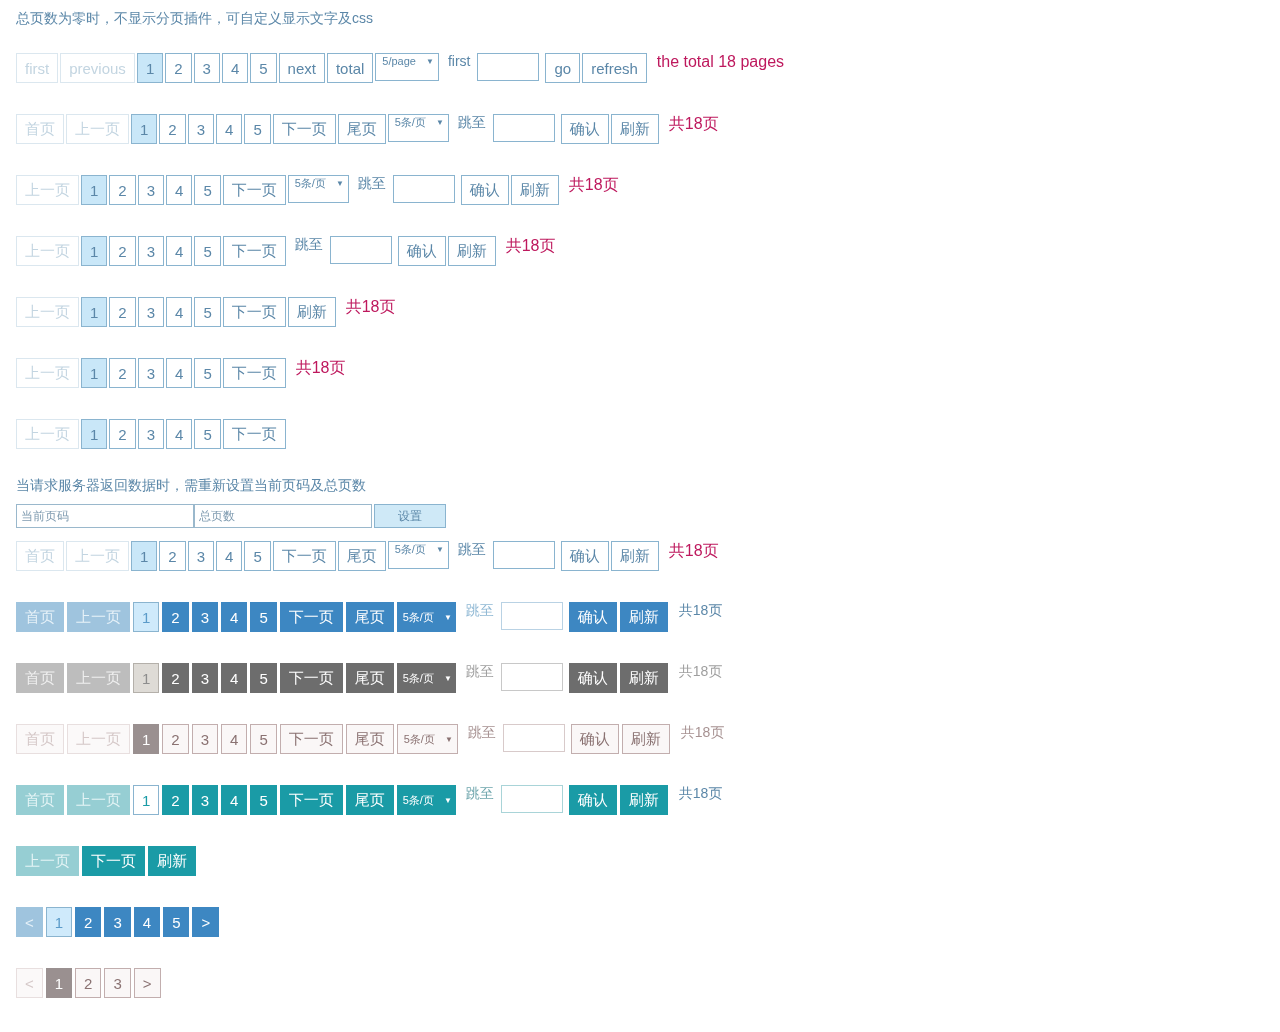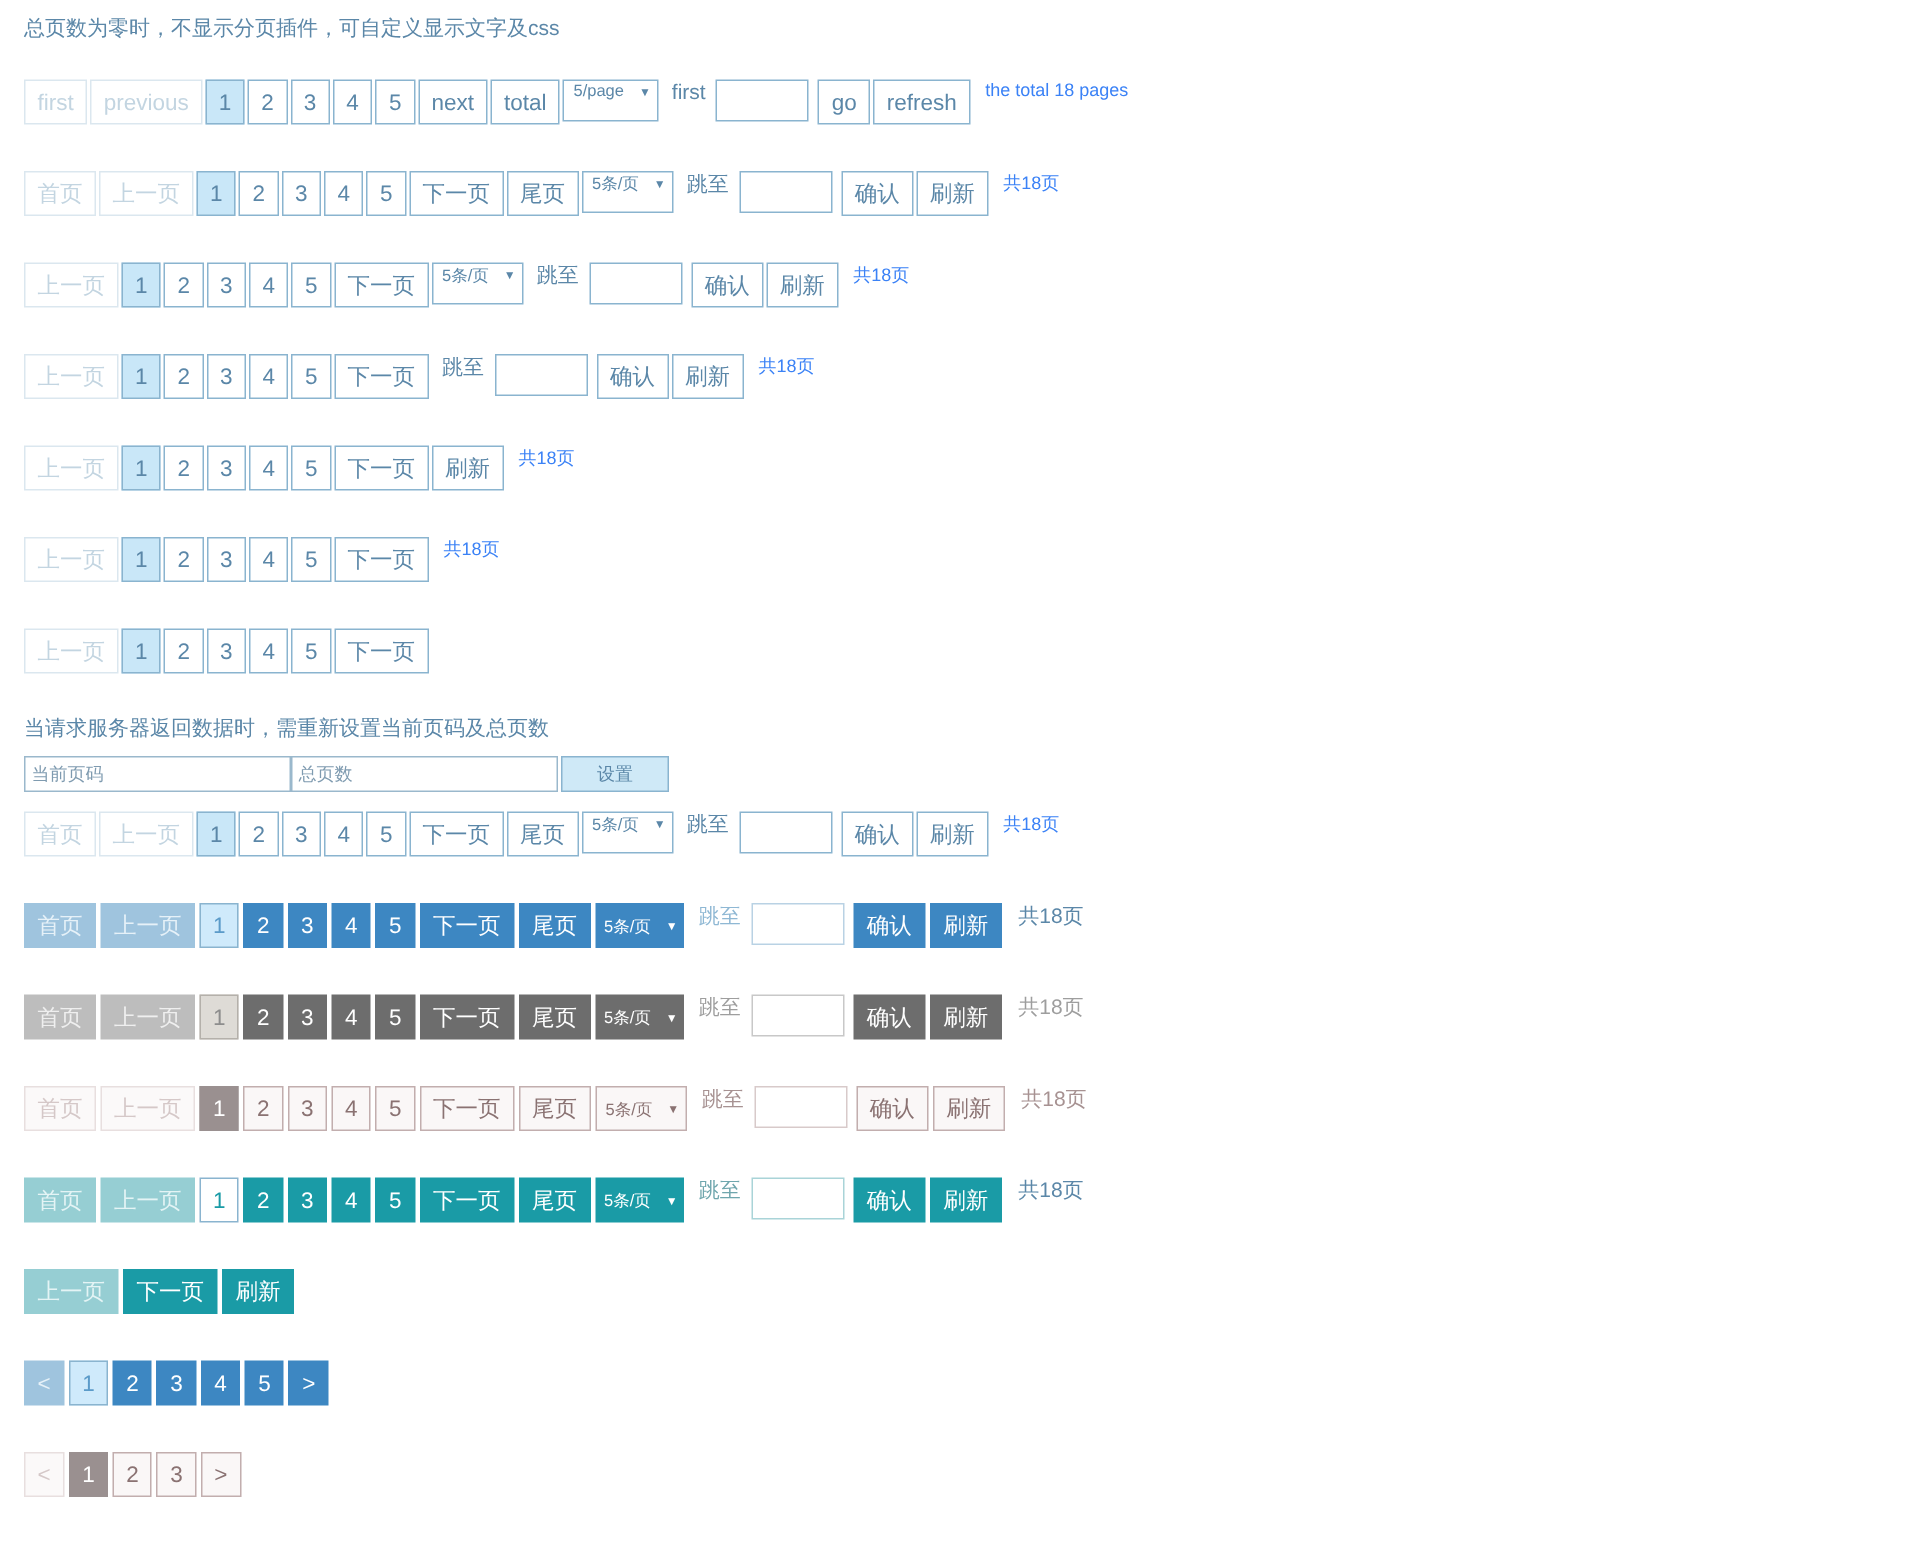--- a/index.html
+++ b/index.html
@@ -79,21 +79,21 @@
     border: 1px solid #8ab4cf;
     height: 28px;
     width: 62px;
     background: #fff;
     margin-right: 6px;
     outline: none;
     font-size: 13px;
     padding: 0 4px;
     color: #5b87a8;
   }
-  .t-outline .total { color: #3b82f6; font-size: 12px; margin-left: 8px; }
+  .t-outline .total { color: #be185d; font-size: 16px; margin-left: 8px; }
 
   
   .t-blue .btn {
     border: 1px solid transparent;
     background: #3d87c2;
     color: #ffffff;
     height: 30px;
     min-width: 26px;
     padding: 0 8px;
     font-size: 15px;

